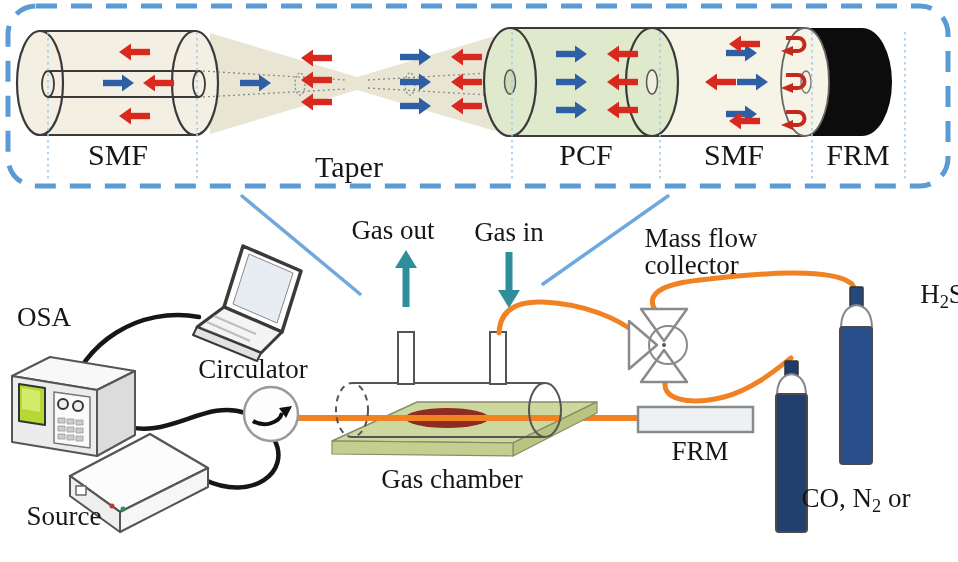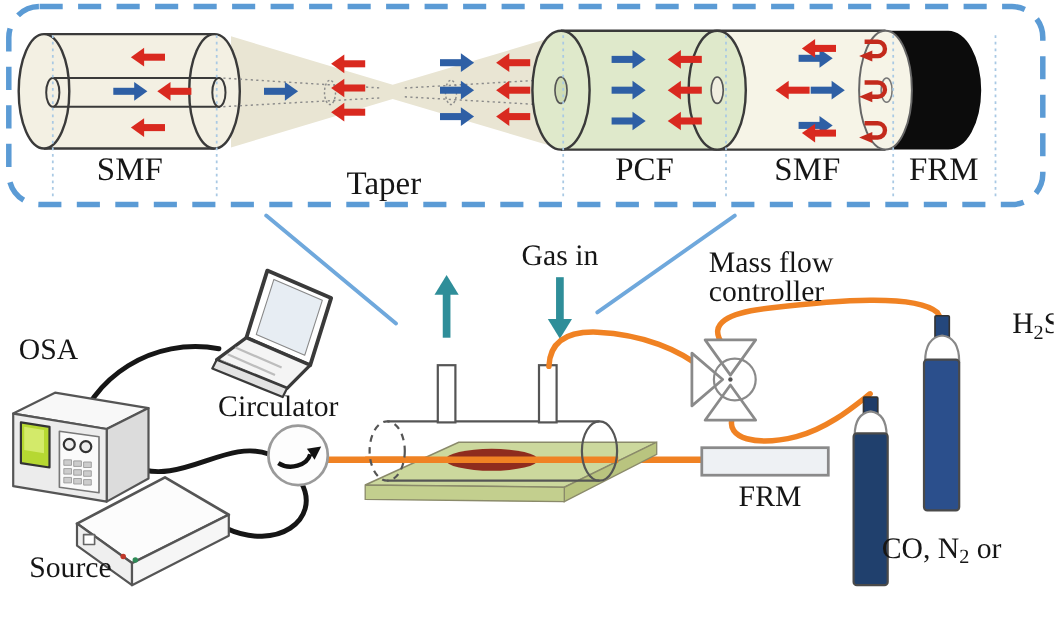--- a/index.html
+++ b/index.html
@@ -226,19 +226,21 @@
 
 <div class="lbl fl" style="left:118px;top:140px">SMF</div>
 <div class="lbl fl" style="left:349px;top:152px">Taper</div>
 <div class="lbl fl" style="left:586px;top:140px">PCF</div>
 <div class="lbl fl" style="left:734px;top:140px">SMF</div>
 <div class="lbl fl" style="left:858px;top:140px">FRM</div>
 
 <div class="lbl" style="left:44px;top:304px">OSA</div>
 <div class="lbl" style="left:253px;top:356px">Circulator</div>
 <div class="lbl" style="left:64px;top:503px">Source</div>
+<div class="lbl" style="left:393px;top:217px">Gas out</div>
 <div class="lbl" style="left:509px;top:219px">Gas in</div>
-<div class="lbl two" style="left:701px;top:225px"><span>Mass flow</span><br><span>controller</span></div>
+<div class="lbl two" style="left:701px;top:225px"><span>Mass flow</span><br><span>collector</span></div>
+<div class="lbl" style="left:452px;top:466px">Gas chamber</div>
 <div class="lbl" style="left:700px;top:438px">FRM</div>
 <div class="lbl" style="left:942px;top:281px"><span>H</span><sub class="sub">2</sub><span>S</span></div>
 <div class="lbl" style="left:856px;top:485px"><span>CO, N</span><sub class="sub">2</sub><span> or</span></div>
 
 </div>
 
 </body></html>

